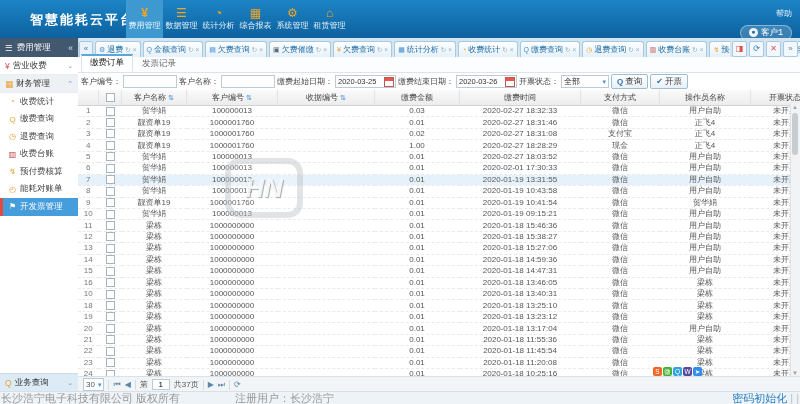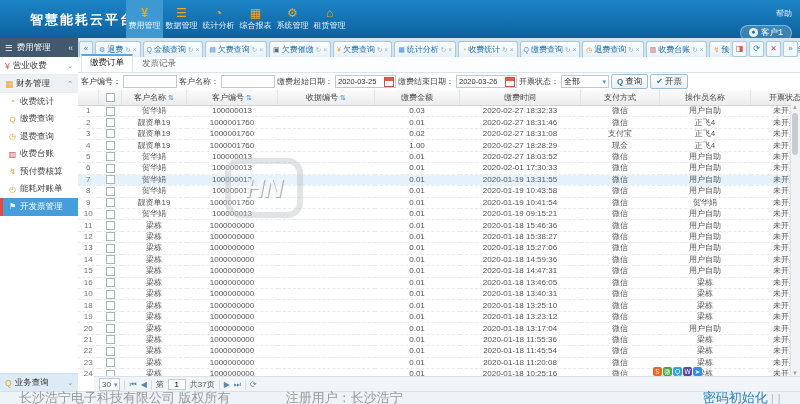--- a/index.html
+++ b/index.html
@@ -72,33 +72,33 @@
   .tbl td{height:10.45px;line-height:10px;border-bottom:1px dashed #e8eaec;font-size:8px;color:#555;
           text-align:center;white-space:nowrap;overflow:hidden;padding:0;}
   .tbl tr.hl td{background:#e6f2fb;}
   .tbl td.rn{color:#777;}
   .sorticon{color:#4a90d9;font-size:7px;}
   .cb{width:7px;height:7px;border:1px solid #a7b2bb;background:#fff;display:inline-block;vertical-align:middle;}
   .vscroll{position:absolute;right:0;top:13px;bottom:0;width:9px;background:#f2f3f4;border-left:1px solid #e0e3e5;}
   .vs-arr{position:absolute;left:0;width:8px;height:8px;color:#9aa2a9;font-size:6px;text-align:center;line-height:8px;}
   .vs-thumb{position:absolute;left:1px;top:10px;width:6px;height:42px;background:#c7ccd0;border-radius:3px;}
   
-  .pagebar{position:absolute;left:16px;right:0;bottom:0;height:15px;background:#f2f5f8;border-top:1px solid #d9e2e9;
+  .pagebar{position:absolute;left:0;right:0;bottom:0;height:15px;background:#f2f5f8;border-top:1px solid #d9e2e9;
            display:flex;align-items:center;gap:4px;padding:0 5px;font-size:8px;color:#555;}
   .pg-select{height:11px;border:1px solid #bccbd8;background:#fff;display:inline-flex;align-items:center;font-size:8px;padding:0 2px;gap:3px;}
   .pg-select .arr{color:#4a90d9;font-size:7px;}
   .pg-sep{width:1px;height:10px;background:#d5dde4;}
   .pg-btn{color:#5b87a8;font-size:8px;cursor:pointer;}
   .pg-input{width:16px;height:9px;border:1px solid #bccbd8;font-size:8px;text-align:center;padding:0;}
   .pg-summary{margin-left:auto;color:#666;margin-top:26px;}
   .share{position:absolute;right:98px;top:-10px;display:flex;gap:1px;}
   .share span{width:9px;height:9px;border-radius:2px;color:#fff;font-size:6.5px;line-height:9px;text-align:center;cursor:pointer;}
   
   .footer{position:absolute;left:0;right:0;bottom:0;height:12px;background:#eef3f7;border-top:1px solid #d7e0e8;
-          display:flex;align-items:center;font-size:13px;color:#999;padding:0 19px;justify-content:center;}
+          display:flex;align-items:center;font-size:11px;color:#999;padding:0 1px;justify-content:center;}
   .foot-user{margin-left:55px;}
   .foot-right{margin-left:auto;color:#2a7fc0;}
   .foot-bars{color:#b9c4cd;margin-left:3px;}
   
   .watermark{position:absolute;left:225px;top:158px;display:flex;align-items:center;gap:12px;pointer-events:none;z-index:6;opacity:.85;}
   .wm-logo{width:66px;height:48px;border:6px solid rgba(185,190,196,.5);border-radius:15px;display:flex;align-items:center;justify-content:center;
            font-style:italic;font-weight:bold;font-size:26px;color:rgba(250,250,250,.95);
            text-shadow:1px 1px 1px rgba(140,145,150,.9);background:rgba(255,255,255,.12);}
   .wm-l1{font-size:28px;font-weight:bold;letter-spacing:3px;color:rgba(238,240,242,.92);
          text-shadow:1px 1px 0 rgba(140,145,152,.95),-1px -1px 0 rgba(255,255,255,.95);}

